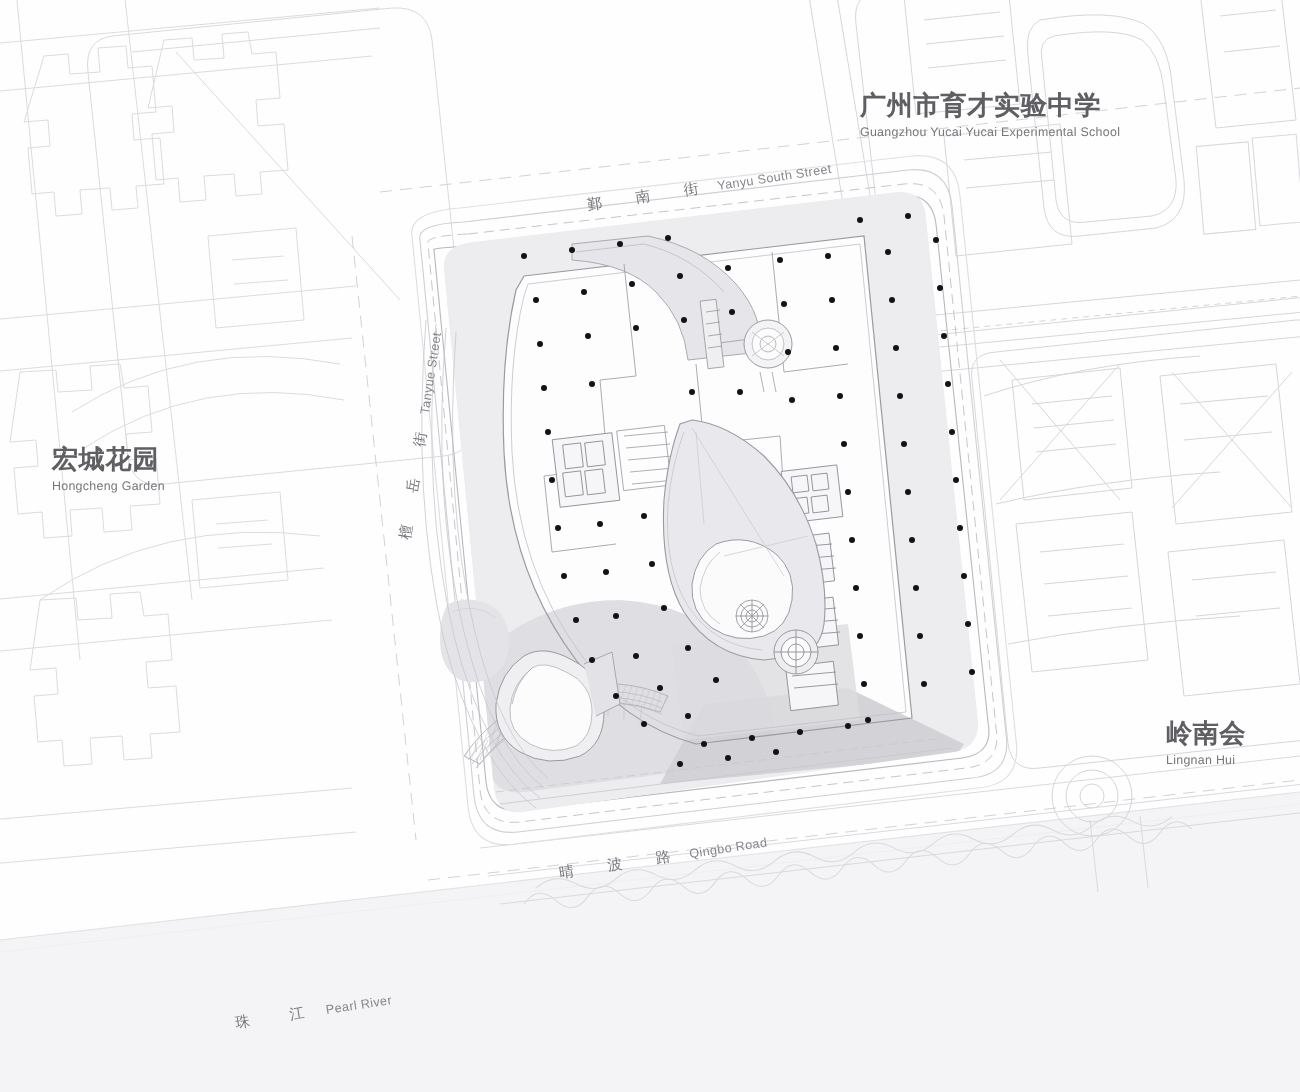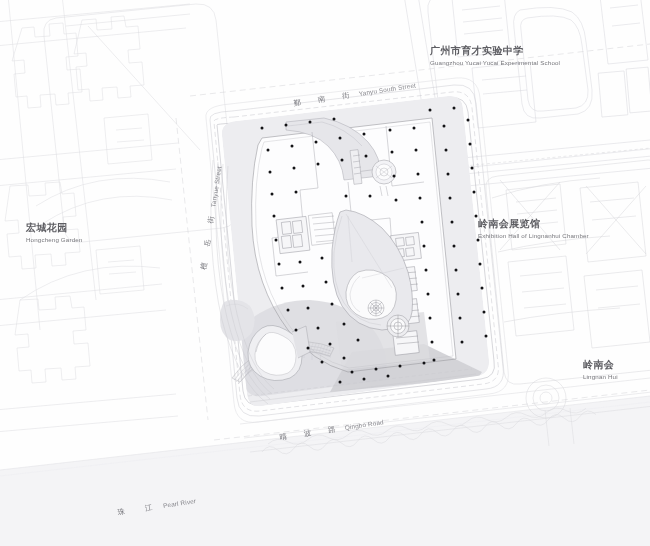--- a/index.html
+++ b/index.html
@@ -29,21 +29,21 @@
   
   .lbl {
     position: absolute;
     white-space: nowrap;
     color: #6e6e72;
     line-height: 1.45;
     pointer-events: none;
   }
   .lbl .cn {
     display: block;
-    font-size: 10px;
+    font-size: 13px;
     letter-spacing: 0.4px;
     color: #5e5e63;
     font-weight: 700;
   }
   .lbl .en {
     display: block;
     font-size: 6.2px;
     letter-spacing: 0.15px;
     color: #77777c;
   }
@@ -493,24 +493,20 @@
   <div class="lbl" style="left:430px; top:44px;">
     <span class="cn">广州市育才实验中学</span>
     <span class="en">Guangzhou Yucai Yucai Experimental School</span>
   </div>
 
   <div class="lbl" style="left:26px; top:221px;">
     <span class="cn">宏城花园</span>
     <span class="en">Hongcheng Garden</span>
   </div>
 
-  <div class="lbl" style="left:478px; top:217px;">
-    <span class="cn">岭南会展览馆</span>
-    <span class="en">Exhibition Hall of Lingnanhui Chamber</span>
-  </div>
 
   <div class="lbl" style="left:583px; top:358px;">
     <span class="cn">岭南会</span>
     <span class="en">Lingnan Hui</span>
   </div>
 
   <div class="street rot-a" style="left:292px; top:92px;">
     <span class="cn">鄞 南 街</span><span class="en">Yanyu South Street</span>
   </div>
 

